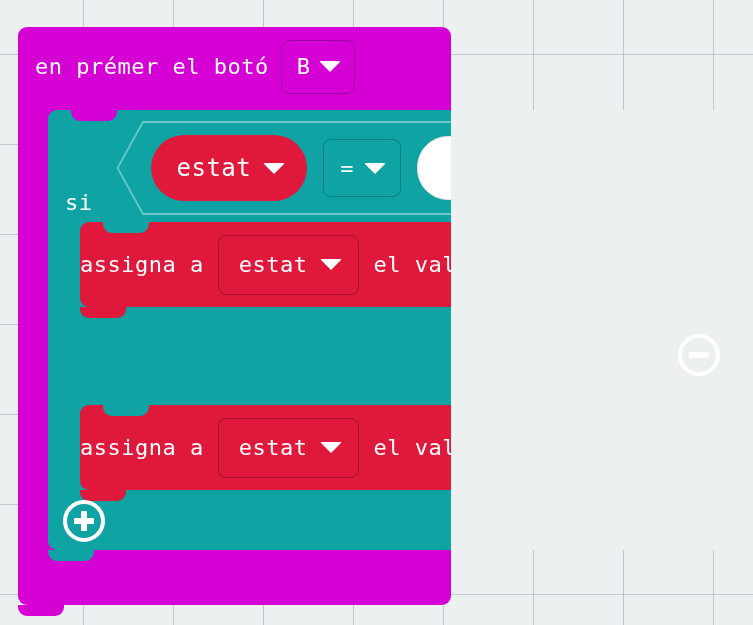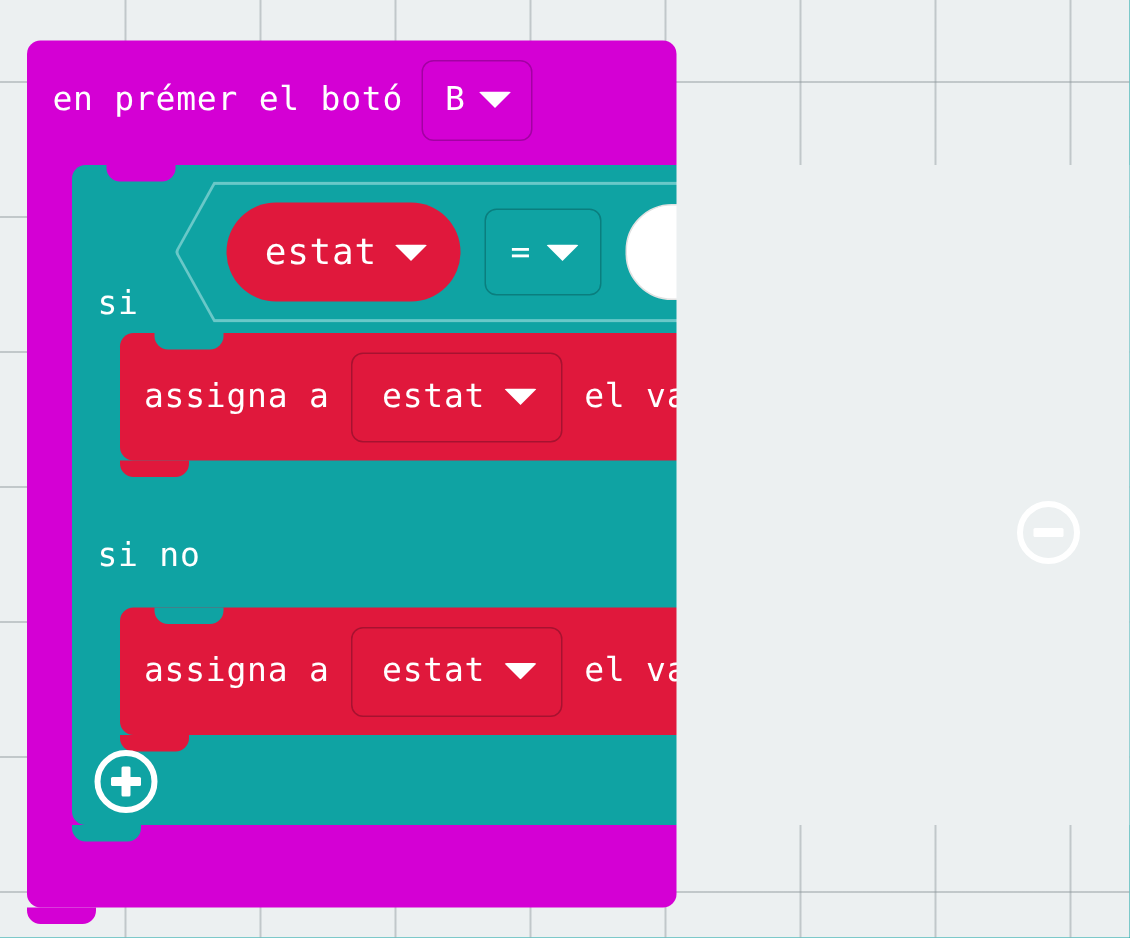--- a/index.html
+++ b/index.html
@@ -181,21 +181,20 @@
     font-family: "DejaVu Sans Mono", monospace;
   }
 
   
   .red-stmt {
     background: #e0183c;
     border-radius: 9px;
     height: 85px;
     display: flex;
     align-items: center;
-    padding-left: 16px;
   }
   .red-indent {
     position: absolute;
     width: 46px;
     height: 11px;
     background: #0fa3a3;
     border-bottom-left-radius: 9px;
     border-bottom-right-radius: 9px;
     z-index: 4;
   }
@@ -291,23 +290,20 @@
             <span class="caret"></span>
           </span>
           <span class="num-field">
             <span class="numtxt">0</span>
           </span>
         </span>
       </span>
       <span class="lbl">llavors</span>
     </div>
 
-    <div id="else-row" style="top:218px;">
-      <span class="lbl">si no</span>
-    </div>
 
   </div>
   <div class="blk" id="if-top-indent"></div>
   <div class="blk" id="if-bottom-notch"></div>
 
   <div class="mouth" style="left:668px; top:215px; width:72px; height:105px; background:#ecf0f1;"></div>
   <div class="mouth" style="left:668px; top:400px; width:72px; height:105px; background:#ecf0f1;"></div>
 
   <div class="blk red-stmt" style="left:80px; top:222px; width:588px;">
     <span class="lbl">assigna a</span>

